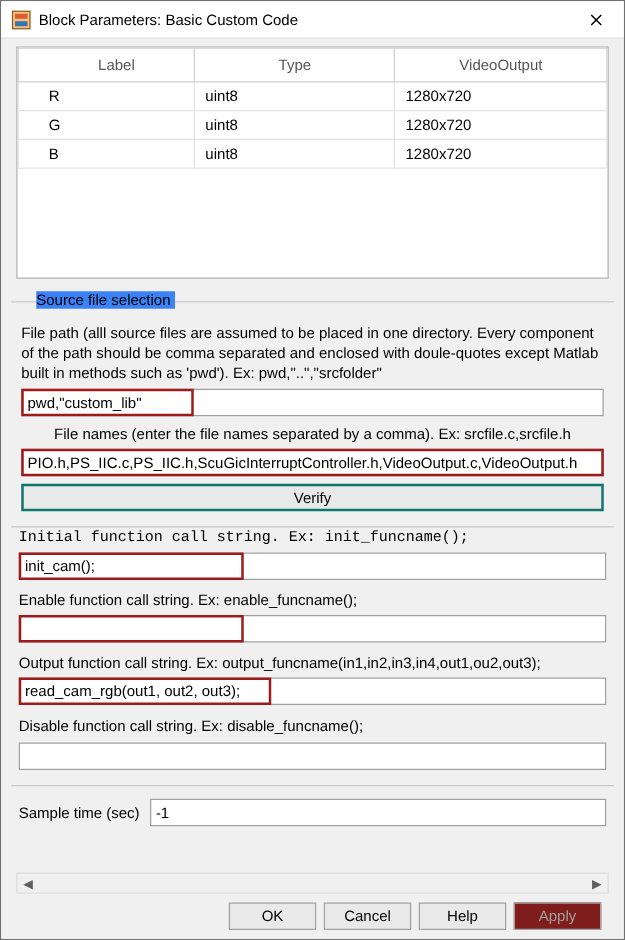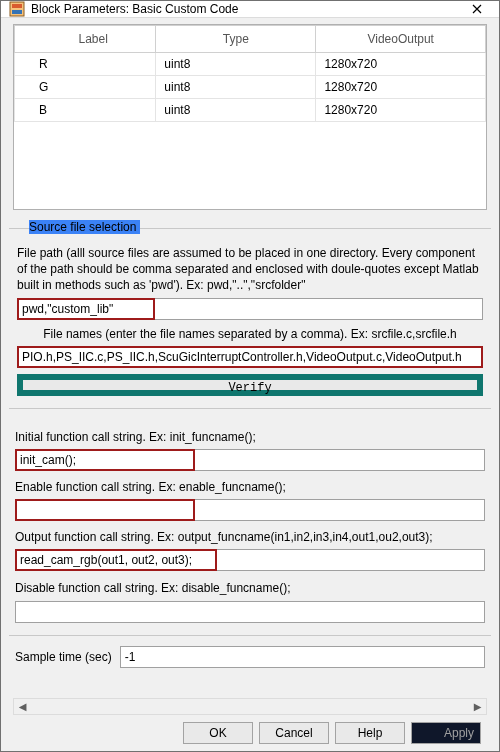--- a/index.html
+++ b/index.html
@@ -12,21 +12,21 @@
   }
   .window {
     width: 500px;
     height: 752px;
     border: 1px solid #707070;
     background: #ffffff;
     display: flex;
     flex-direction: column;
   }
   .titlebar {
-    height: 17px;
+    height: 30px;
     background: #ffffff;
     display: flex;
     align-items: center;
     padding: 0 0 0 8px;
     border-bottom: 1px solid #dcdcdc;
   }
   .titlebar .app-icon {
     width: 16px; height: 16px;
     margin-right: 6px;
     display:inline-flex;align-items:center;justify-content:center;
@@ -108,24 +108,23 @@
     height: 22px;
     border: 1px solid #a0a0a0;
     background: #ffffff;
     font-size: 12px;
     padding: 2px 4px;
     font-family: inherit;
   }
   button.wide {
     width: 100%;
     height: 22px;
-    border: 6px solid #0f766e;
+    border: 2px solid #0f766e;
     background: #e9e9e9;
     font-size: 12px;
-    font-family: Liberation Mono, monospace;
   }
   .inline-row{display:flex;align-items:center;gap:8px;margin:0 8px;}
   .inline-row .lbl{white-space:nowrap;}
   .inline-row input.text{flex:1;}
   
   .hscroll {
     height: 17px;
     background: #f0f0f0;
     border: 1px solid #dcdcdc;
     margin: 6px 6px 0 6px;
@@ -142,21 +141,21 @@
     padding: 0 12px;
     background:#f0f0f0;
   }
   .button-bar button {
     min-width: 70px;
     height: 22px;
     border: 1px solid #a3a3a3;
     background: #e9e9e9;
     font-size: 12px;
   }
-  .button-bar button:disabled{color:#a0a0a0;background:#0f172a;text-align:right;}
+  .button-bar button:disabled{color:#a0a0a0;background:#7f1d1d;}
 </style>
 </head>
 <body>
 
 <div class="window">
 
   <div class="titlebar">
     <span class="app-icon">
       <svg width="16" height="16" viewBox="0 0 16 16">
           <rect x="1" y="1" width="14" height="14" fill="#f7c27b" stroke="#8a5a1e"></rect>
@@ -226,21 +225,21 @@
         <div class="hl-box" style="width:100%;"></div>
       </div>
 
       <div class="field-row" style="margin-top:6px;">
         <button class="wide">Verify</button>
       </div>
     </div>
 
     <div class="sep"></div>
 
-    <div class="desc" style="margin-top:20px;">Initial function call string. Ex: init_funcname();</div>
+    <div class="desc" style="margin-top:0;font-family:Liberation Mono, monospace;">Initial function call string. Ex: init_funcname();</div>
     <div class="fp-wrap">
       <input class="text" type="text" value="init_cam();" style="">
       <div class="hl-box" style="width:180px;"></div>
     </div>
 
     <div class="desc" style="margin-top:8px;">Enable function call string. Ex: enable_funcname();</div>
     <div class="fp-wrap">
       <input class="text" type="text" value="" style="">
       <div class="hl-box" style="width:180px;"></div>
     </div>

